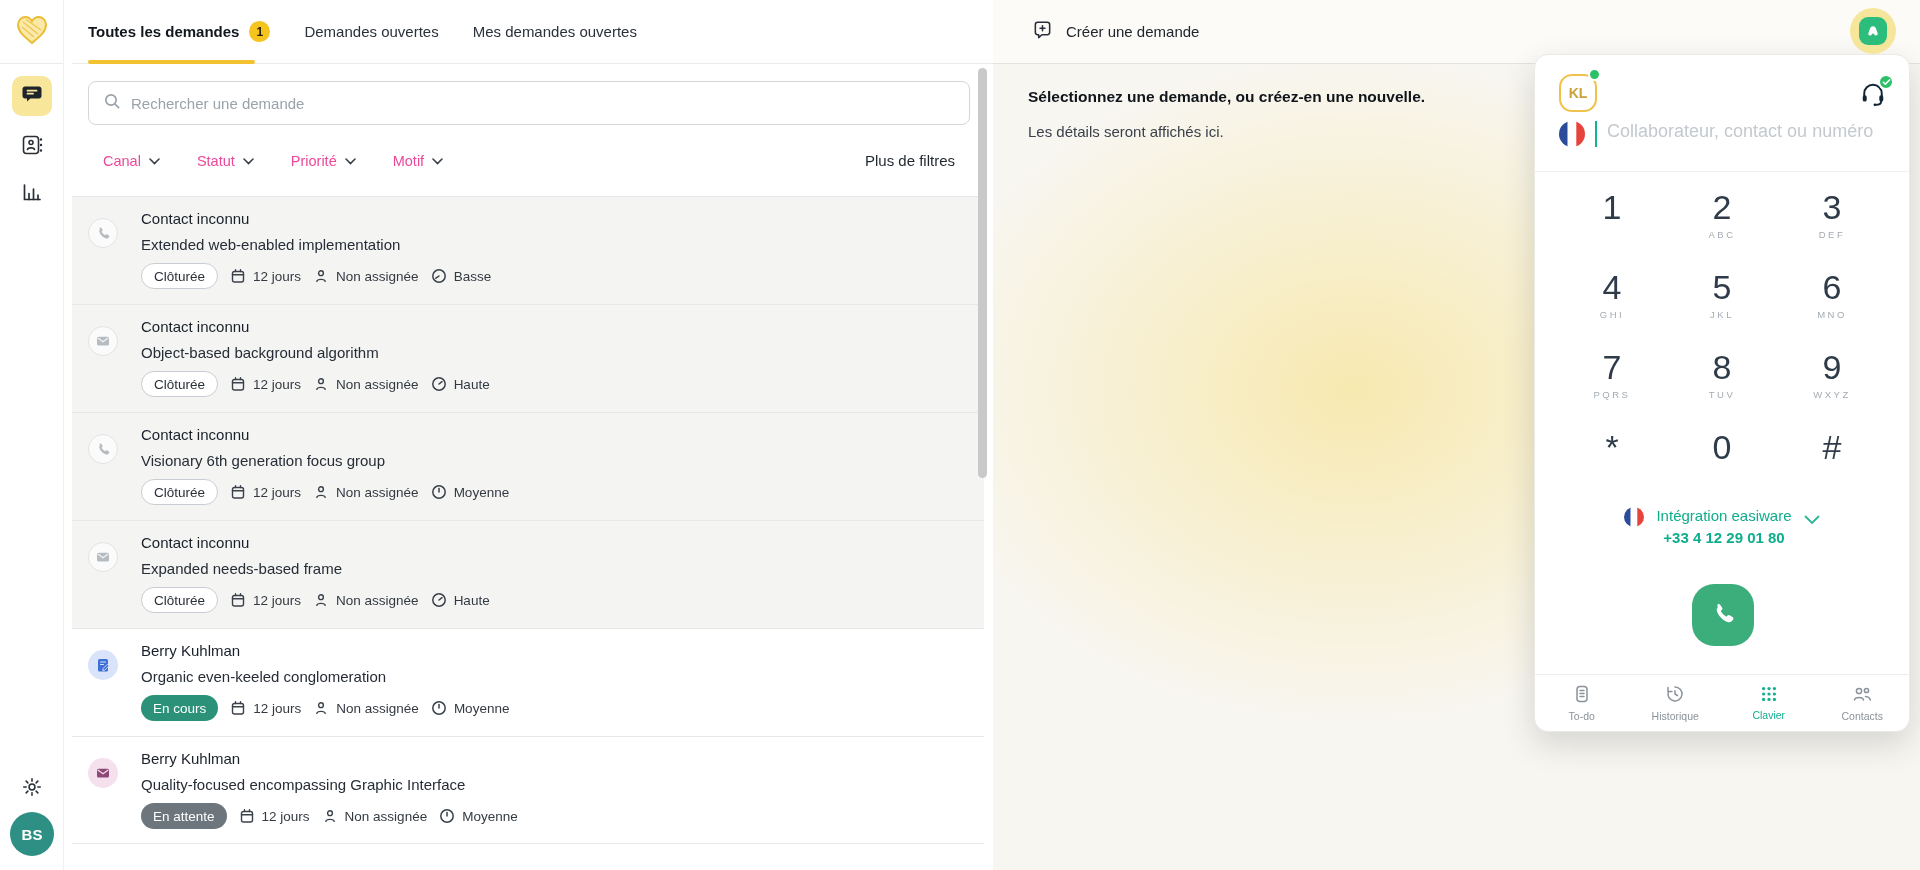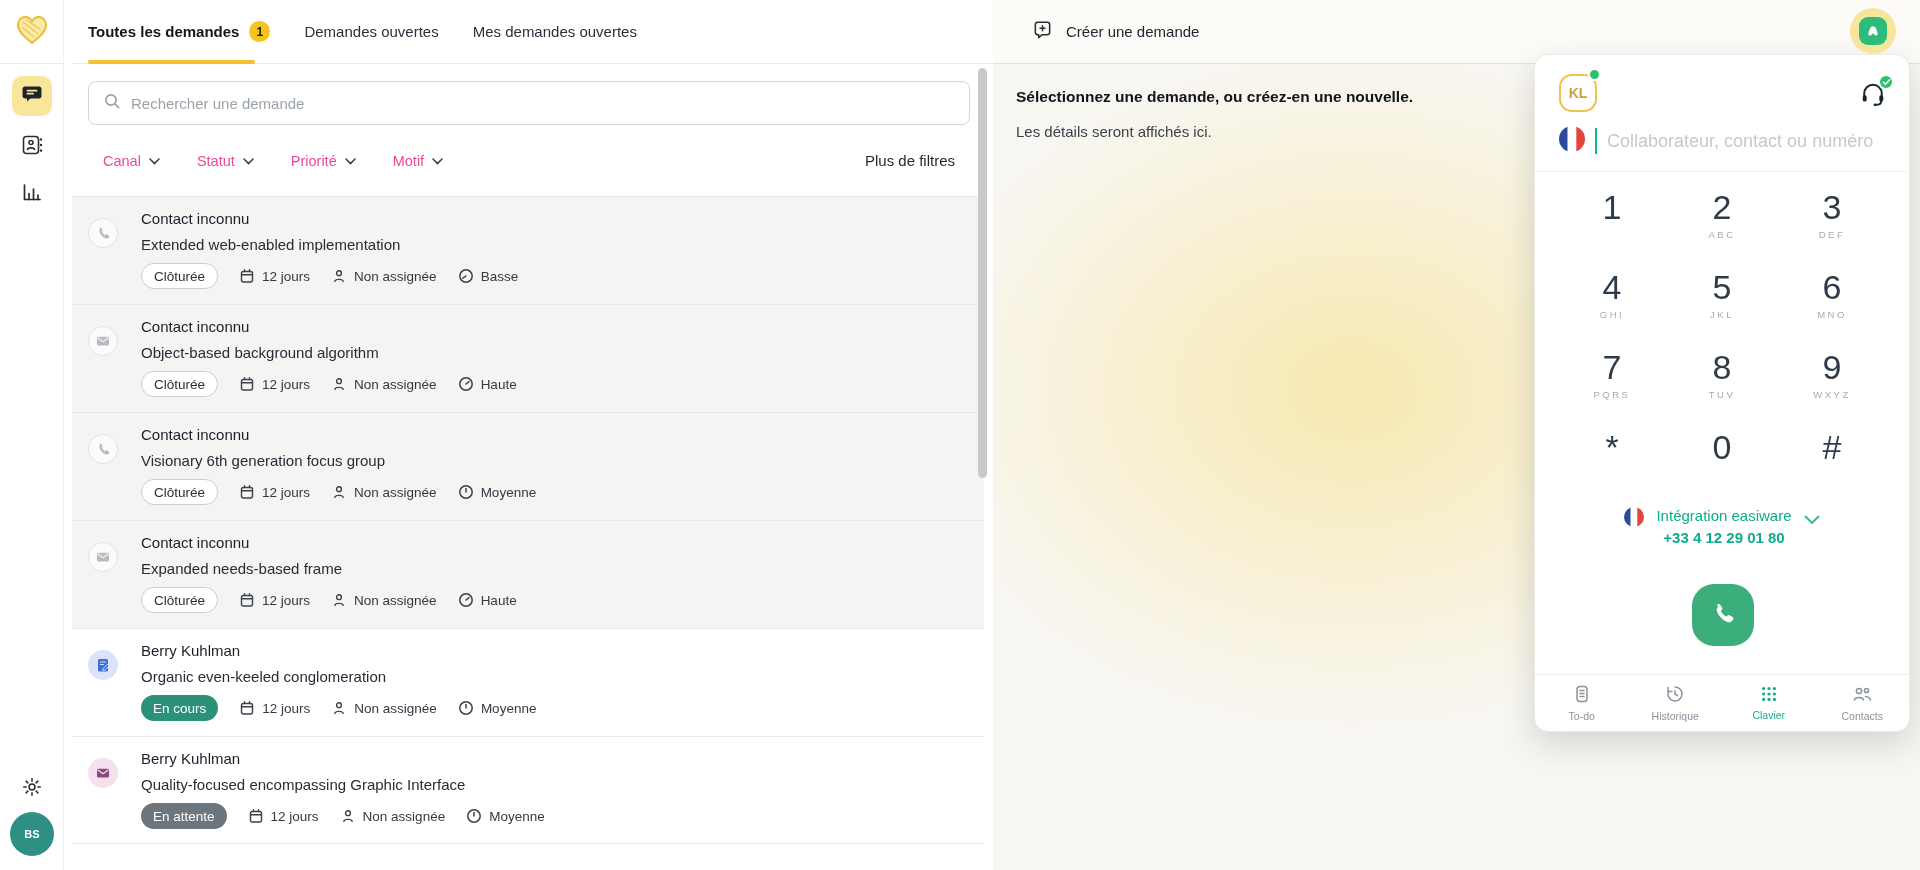--- a/index.html
+++ b/index.html
@@ -7,21 +7,21 @@
   body { font-family:"Liberation Sans", sans-serif; background:#fff; overflow:hidden; }
   .app { position:relative; width:1920px; height:870px; background:#fff; }
 
   
   .sidebar { position:absolute; left:0; top:0; width:64px; height:870px; background:#fff; border-right:1px solid #F0F0EE; z-index:3; }
   .sidebar-header { height:64px; border-bottom:1px solid #EBEBEA; display:grid; place-items:center; }
   .nav-item { position:absolute; left:12px; width:40px; height:40px; border-radius:10px; display:grid; place-items:center; cursor:pointer; }
   .nav-item.active { background:#F8E79B; }
   .nav-chat { top:76px; } .nav-contacts { top:127px; } .nav-stats { top:174px; }
   .gear { position:absolute; left:21px; top:776px; width:22px; height:22px; color:#2A2F36; cursor:pointer; }
-  .user-avatar { position:absolute; left:10px; top:812px; width:44px; height:44px; border-radius:50%; background:#2E8F84; color:#fff; font-size:11px; font-weight:bold; display:grid; place-items:center; cursor:pointer; }
+  .user-avatar { position:absolute; left:10px; top:812px; width:44px; height:44px; border-radius:50%; background:#2E8F84; color:#fff; font-size:15px; font-weight:bold; display:grid; place-items:center; cursor:pointer; }
 
   
   .list { position:absolute; left:72px; top:0; width:929px; height:870px; background:#fff; border-right:1px solid #E7E5E2; }
   .tabs { position:relative; height:64px; border-bottom:1px solid #EBEBEB; display:flex; align-items:center; padding-left:16px; gap:34px; }
   .tab { font-size:15px; color:#2A313B; display:flex; align-items:center; gap:10px; cursor:pointer; white-space:nowrap; }
   .tab.active { font-weight:bold; color:#12161D; }
   .tab-badge { min-width:21px; height:21px; border-radius:50%; background:#F5C41E; color:#221E08; font-size:12px; font-weight:bold; display:grid; place-items:center; }
   .tab-underline { position:absolute; left:16px; bottom:-1px; width:167px; height:4px; background:#F2C230; border-radius:3px; }
 
   .searchwrap { margin:17px 30px 0 16px; height:44px; border:1px solid #D6D6D6; border-radius:8px; display:flex; align-items:center; padding:0 14px; gap:10px; background:#fff; }
@@ -37,54 +37,54 @@
   .trow { height:108px; border-top:1px solid #E8E8E8; display:flex; padding-left:16px; cursor:pointer; }
   .trow.closed { background:#F4F4F3; }
   .trow:last-child { border-bottom:1px solid #E8E8E8; }
   .chan-avatar { width:30px; height:30px; border-radius:50%; margin-top:21px; display:grid; place-items:center; flex:none; }
   .chan-avatar.gray { background:#FBFBFB; border:1px solid #E3E3E3; color:#B6BCC2; }
   .chan-avatar.blue { background:#D9E4FA; color:#3D6FD7; }
   .chan-avatar.pink { background:#F5E0ED; color:#8D4A78; }
   .rowtext { margin-left:23px; padding-top:13px; }
   .t-contact { font-size:15px; color:#1A202A; }
   .t-subject { font-size:15px; color:#262D36; margin-top:9px; }
-  .meta { display:flex; align-items:center; gap:21px; margin-top:10px;text-align:center; }
+  .meta { display:flex; align-items:center; gap:12px; margin-top:10px;text-align:center; }
   .status { height:26px; padding:0 12px; border-radius:14px; font-size:13.5px; display:flex; align-items:center; }
   .status.outline { border:1px solid #C9CED4; color:#2A3138; background:#fff; }
   .status.teal { background:#2B9279; color:#fff; }
   .status.gray { background:#6E767D; color:#fff; }
   .mitem { display:flex; align-items:center; gap:7px; font-size:13.5px; color:#333A42; }
   .mitem .micon { color:#3A414A; display:grid; place-items:center; }
   .pr-green { color:#3FA34D; } .pr-red { color:#DC4A35; } .pr-orange { color:#E8823C; }
 
   .scroll-thumb { position:absolute; left:978px; top:68px; width:9px; height:410px; background:#C9C9C9; border-radius:5px; z-index:2; cursor:pointer; }
 
   
   .detail { position:absolute; left:993px; top:0; width:927px; height:870px;
     background:#F8F6F1;
     background-image:radial-gradient(620px 480px at 360px 390px, rgba(247,230,160,0.8), rgba(247,230,160,0) 70%);
   }
   .detail-header { height:64px; border-bottom:1px solid #E5E3DE; display:flex; align-items:center; gap:13px; padding-left:39px; background:rgba(255,255,255,0.5); }
   .create-btn { display:flex; align-items:center; gap:13px; cursor:pointer; color:#20262E; }
   .create-btn .label { font-size:15px; }
-  .empty { padding:24px 0 0 23px; }
+  .empty { padding:24px 0 0 35px; }
   .empty-title { font-size:15.5px; font-weight:bold; color:#10151C; }
   .empty-sub { margin-top:17px; font-size:15px; color:#3A414B; }
 
   
   .app-avatar { position:absolute; left:1850px; top:8px; width:46px; height:46px; border-radius:50%; background:#F6E69C; display:grid; place-items:center; z-index:6; cursor:pointer; }
   .aircall-sq { width:28px; height:28px; border-radius:9px; background:#2CBD7C; display:grid; place-items:center; }
 
   
   .dialer { position:absolute; left:1534px; top:54px; width:376px; height:678px; background:#fff; border:1px solid #ECEAE5; border-radius:14px; box-shadow:0 12px 32px rgba(25,35,45,.16); z-index:5; }
   .kl { position:absolute; left:24px; top:19px; width:38px; height:38px; border:2px solid #F1C24B; border-radius:13px; display:grid; place-items:center; font-size:14px; font-weight:bold; color:#C9A23C; cursor:pointer; }
   .kl-dot { position:absolute; left:53px; top:13px; width:13px; height:13px; background:#2CC069; border:2px solid #fff; border-radius:50%; }
   .headset { position:absolute; right:22px; top:25px; width:28px; height:28px; color:#132433; cursor:pointer; }
   .headset-badge { position:absolute; right:15px; top:19px; width:16px; height:16px; border-radius:50%; background:#2CC069; border:2px solid #fff; display:grid; place-items:center; }
-  .d-inputrow { position:absolute; left:24px; right:24px; top:66px; height:40px; display:flex; align-items:center; gap:10px; }
+  .d-inputrow { position:absolute; left:24px; right:24px; top:66px; height:40px; display:flex; align-items:flex-start; gap:10px; }
   .caret { width:2px; height:26px; background:#10B48F; flex:none; }
   .d-inputrow input { border:none; outline:none; flex:1; font-size:18px; color:#333; background:transparent; font-family:"Liberation Sans",sans-serif; }
   .d-inputrow input::placeholder { color:#C3C9CF; }
   .d-divider { position:absolute; top:116px; left:0; right:0; height:1px; background:#F0F0EF; }
   .keypad { position:absolute; top:130px; left:22px; right:22px; display:grid; grid-template-columns:repeat(3,1fr); }
   .key { height:80px; text-align:center; cursor:pointer; }
   .key .digit { font-size:34px; font-weight:300; color:#2F3B49; line-height:44px; }
   .key .letters { font-size:9.5px; letter-spacing:2.5px; color:#A3ABB2; height:12px; }
   .line-picker { position:absolute; top:452px; left:0; right:0; display:flex; justify-content:center; align-items:flex-start; gap:12px; cursor:pointer; }
   .line-col { text-align:center; }

